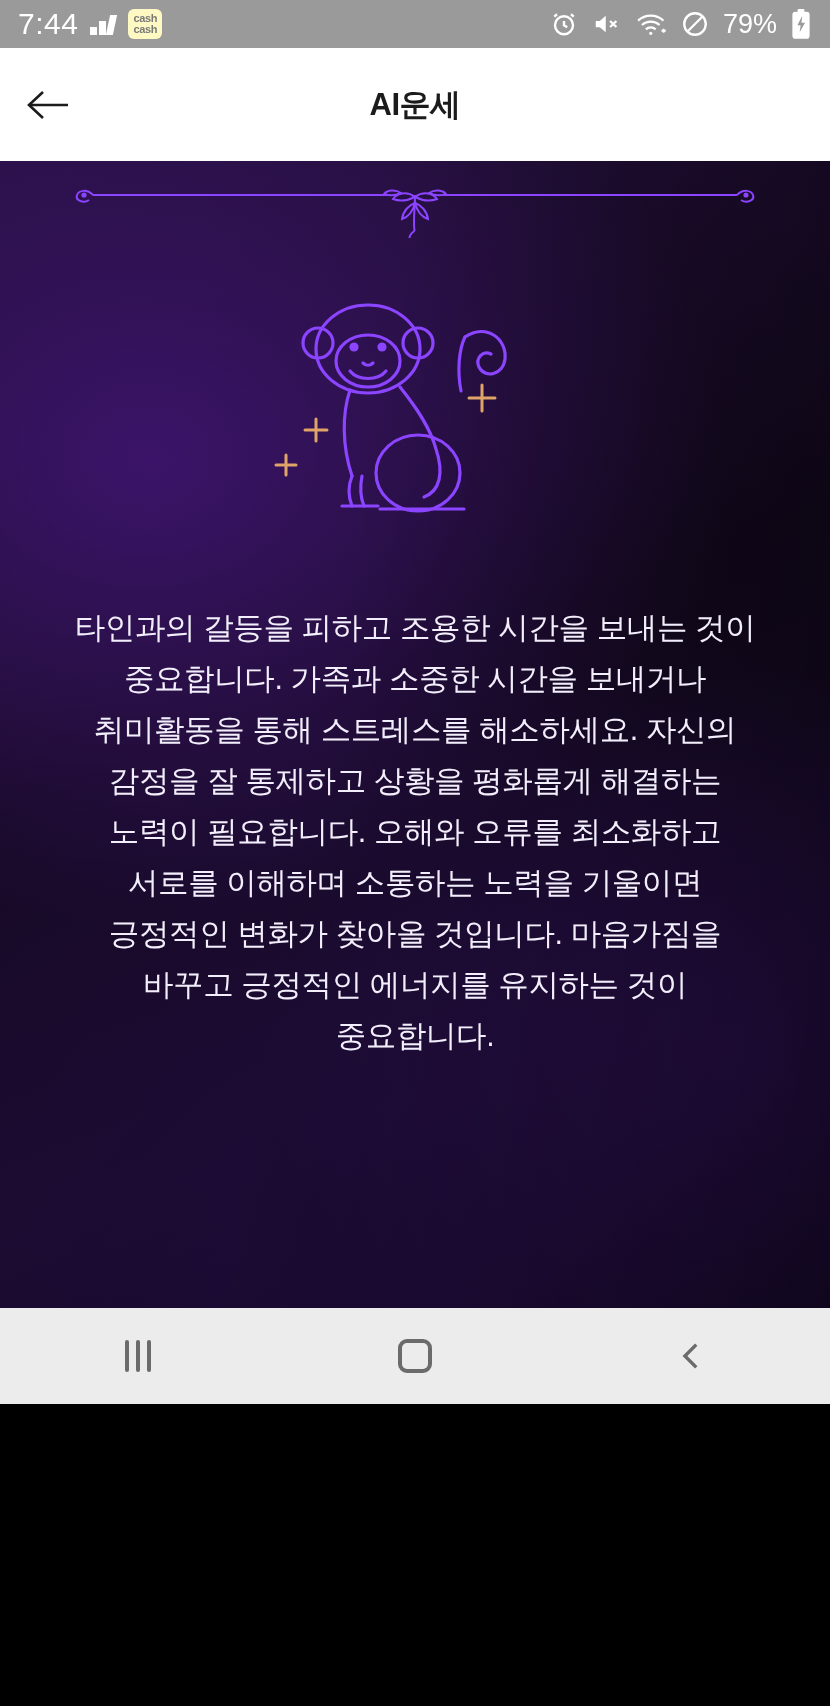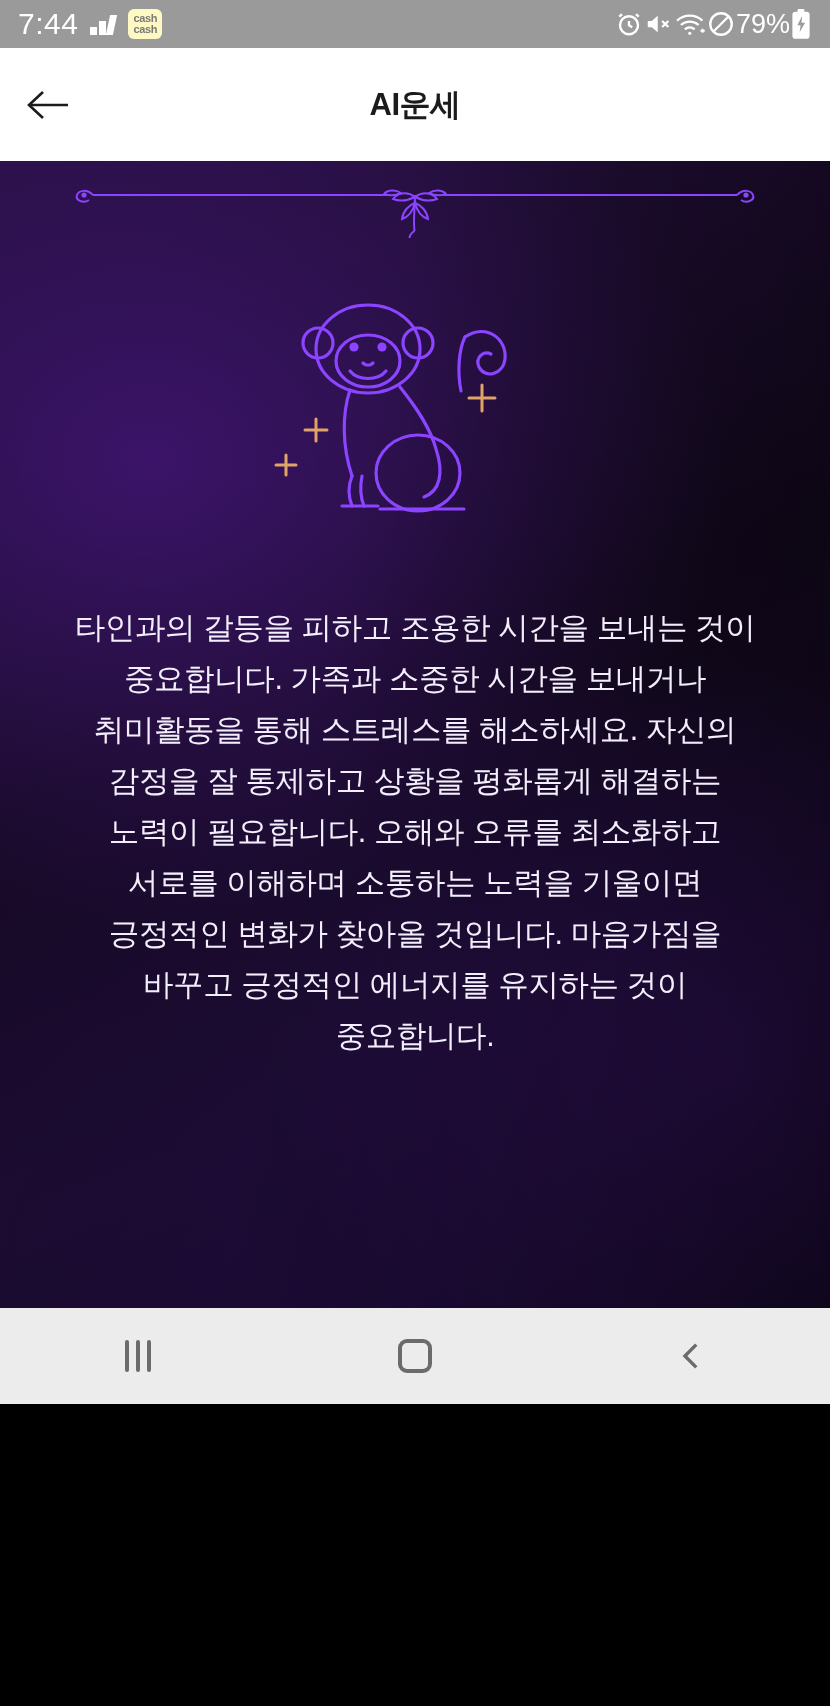--- a/index.html
+++ b/index.html
@@ -63,20 +63,21 @@
     font-weight: 700;
     border-radius: 6px;
     padding: 4px 5px;
     text-align: center;
     letter-spacing: -0.3px;
   }
   .status-right {
     margin-left: auto;
     display: flex;
     align-items: center;
+    gap: 13px;
   }
   .battery-pct {
     font-size: 27px;
     font-weight: 500;
     color: #ffffff;
     letter-spacing: 0;
   }
   svg.si { display: block; }
 
   

